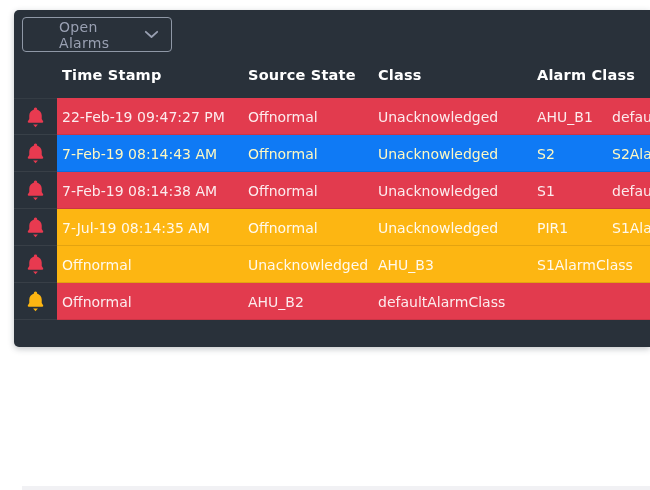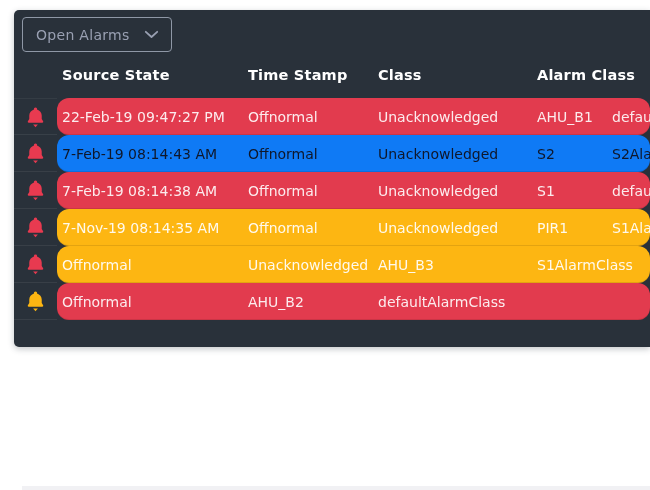--- a/index.html
+++ b/index.html
@@ -10,43 +10,42 @@
     -webkit-font-smoothing:antialiased;
   }
   .panel{
     position:absolute;left:14px;top:10px;width:636px;height:337px;
     background:#29313a;border-radius:5px 0 0 5px;
     box-shadow:0 2px 6px rgba(40,49,58,.28);
   }
   .dropdown{
     position:absolute;left:8px;top:7px;width:150px;height:35px;
     box-sizing:border-box;border:1px solid #8f98a6;border-radius:4px;
-    display:flex;align-items:center;padding:0 12px 0 13px;
+    display:flex;align-items:center;padding:0 12px 0 36px;
     color:#99a0b2;font-size:14px;letter-spacing:.3px;cursor:pointer;
     background:transparent;
   }
   .dropdown .chev{margin-left:auto;display:flex;align-items:center;color:#99a0b2;}
   .header-row{
     position:absolute;left:43px;right:0;top:42px;height:46px;
     display:grid;grid-template-columns:186px 130px 159px 75px 1fr;
     align-items:center;padding-left:5px;
     color:#ffffff;font-weight:bold;font-size:14.5px;letter-spacing:.2px;
     white-space:nowrap;
   }
   .rows{position:absolute;left:43px;right:0;top:88px;}
   .row{
     height:37px;display:grid;grid-template-columns:186px 130px 159px 75px 1fr;
     align-items:center;padding-left:5px;
     font-size:14px;color:rgba(255,255,255,.9);white-space:nowrap;
     box-shadow:inset 0 -1px rgba(0,0,0,.10);
     cursor:pointer;
-    border-radius:12px;
   }
   .sev-red{background:#e23b4e;}
-  .sev-blue{background:#0f7af5;color:#0f172a;}
+  .sev-blue{background:#0f7af5;color:#fef9c3;}
   .sev-amber{background:#fdb612;color:rgba(255,255,255,.92);}
   .icon-col{position:absolute;left:0;top:88px;width:43px;}
   .icon-cell{
     height:37px;display:flex;align-items:center;justify-content:center;
     box-sizing:border-box;border-bottom:1px solid rgba(255,255,255,.07);
   }
   .icon-cell:first-child{border-top:1px solid rgba(255,255,255,.05);}
   .bell{display:flex;}
   .cell{overflow:visible;}
   .bottom-strip{
@@ -61,22 +60,22 @@
   <div class="dropdown">
     <span>Open Alarms</span>
     <span class="chev">
       <svg width="15" height="9" viewBox="0 0 15 9">
           <path d="M1.8 1.8 7.5 7 13.2 1.8" fill="none" stroke="currentColor" stroke-width="1.8" stroke-linecap="round" stroke-linejoin="round"></path>
         </svg>
     </span>
   </div>
 
   <div class="header-row">
+    <div class="cell">Time Stamp</div>
     <div class="cell">Source State</div>
-    <div class="cell">Time Stamp</div>
     <div class="cell">Class</div>
     <div class="cell">Alarm Class</div>
   </div>
 
   <div class="icon-col">
       <div class="icon-cell">
         <span class="bell">
           <svg width="23" height="24" viewBox="0 0 24 24">
             <path fill="#e83a50" d="M12 2.1a1.65 1.65 0 0 1 1.62 1.97C16.45 4.9 18.5 7.5 18.5 10.55v3.6l1.45 2.35c.4.65-.07 1.5-.84 1.5H4.89c-.77 0-1.24-.85-.84-1.5l1.45-2.35v-3.6C5.5 7.5 7.55 4.9 10.38 4.07A1.65 1.65 0 0 1 12 2.1z"></path>
             <path fill="#e83a50" d="M9.55 19.9h4.9L12 22.7z"></path>
@@ -140,21 +139,21 @@
         <div class="cell">S2AlarmClass</div>
       </div>
       <div class="row sev-red">
         <div class="cell">7-Feb-19 08:14:38 AM</div>
         <div class="cell">Offnormal</div>
         <div class="cell">Unacknowledged</div>
         <div class="cell">S1</div>
         <div class="cell">defaultAlarmClass</div>
       </div>
       <div class="row sev-amber">
-        <div class="cell">7-Nov-19 08:14:35 AM</div>
+        <div class="cell">7-Jul-19 08:14:35 AM</div>
         <div class="cell">Offnormal</div>
         <div class="cell">Unacknowledged</div>
         <div class="cell">PIR1</div>
         <div class="cell">S1AlarmClass</div>
       </div>
       <div class="row sev-amber">
         <div class="cell">Offnormal</div>
         <div class="cell">Unacknowledged</div>
         <div class="cell">AHU_B3</div>
         <div class="cell">S1AlarmClass</div>

